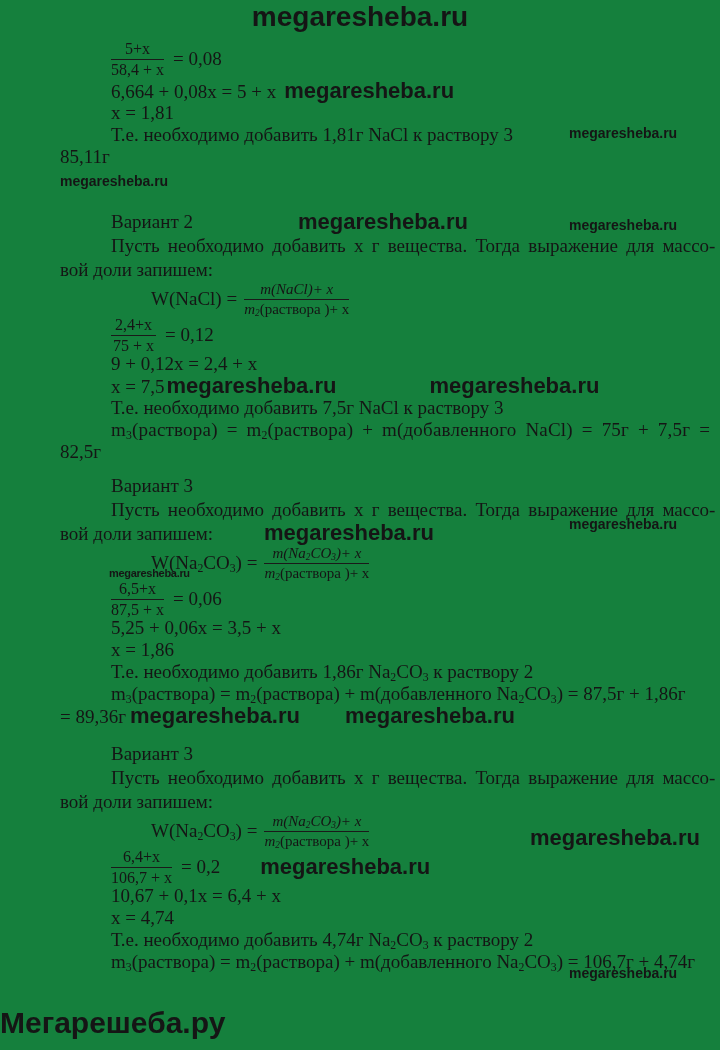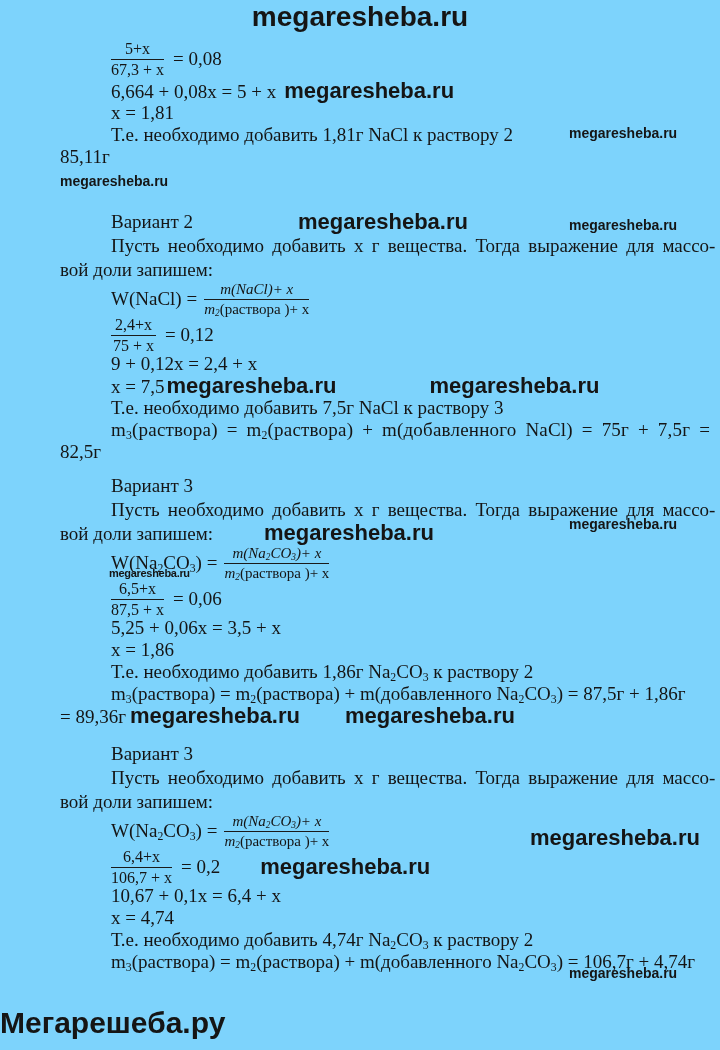--- a/index.html
+++ b/index.html
@@ -1,16 +1,16 @@
 <!DOCTYPE html>
 <html><head>
 <meta charset="utf-8">
 <style>
   html,body{margin:0;padding:0;background:#fff;}
-  .page{position:relative;width:720px;height:1050px;background:#7dd3fc;color:#151515;
+  .page{position:relative;width:720px;height:1050px;background:#15803d;color:#151515;
         font-family:"Liberation Serif", serif;font-size:19px;overflow:hidden;}
   .hdr{position:absolute;top:1px;left:0;width:100%;text-align:center;
        font-family:"Liberation Sans", sans-serif;font-weight:bold;font-size:28px;}
   .ftr{position:absolute;top:1006px;left:0;width:100%;text-align:left;
        font-family:"Liberation Sans", sans-serif;font-weight:bold;font-size:30px;}
   .block{position:absolute;left:60px;width:664px;}
   .line{position:relative;height:22px;line-height:22px;white-space:nowrap;}
   .h24{height:24px;line-height:24px;}
   .h23{height:23px;line-height:23px;}
   .ind{padding-left:51px;}
@@ -18,48 +18,48 @@
   .sp3{word-spacing:3.5px;}
   .sp4{word-spacing:4px;letter-spacing:0.2px;}
   .fracline{position:relative;display:flex;align-items:center;height:36px;padding-left:51px;}
   .frac{display:inline-block;text-align:center;font-size:16px;line-height:16px;}
   .frac .num{display:block;border-bottom:1.5px solid #1a1a1a;padding:0 4px 2px;}
   .frac .den{display:block;padding-top:2px;}
   .math{font-style:italic;font-size:15px;line-height:15px;}
   .math .den{font-style:normal;}
   .math .den .it{font-style:italic;}
   .rhs{margin-left:9px;}
-  .flhs{margin-right:7px;}
+  .flhs{margin-right:7px;margin-left:40px;}
   .wm-b{font-family:"Liberation Sans", sans-serif;font-weight:bold;font-size:22px;line-height:22px;}
   .wm-s{font-family:"Liberation Sans", sans-serif;font-weight:bold;font-size:14px;line-height:15px;}
   .wm-t{font-family:"Liberation Sans", sans-serif;font-weight:bold;font-size:11px;line-height:11px;letter-spacing:-0.3px;}
   .abs{position:absolute;}
   sub{font-size:0.62em;vertical-align:-0.22em;line-height:0;}
 </style>
 </head>
 <body>
 
 <div class="page">
 
   <div class="hdr">megaresheba.ru</div>
 
   <div class="block" style="top:38px;">
     <div class="fracline" style="height:42px;">
       <span class="frac">
         <span class="num">5+x</span>
-        <span class="den">67,3 + x</span>
+        <span class="den">58,4 + x</span>
       </span>
       <span class="rhs">= 0,08</span>
     </div>
     <div class="line">
       <span class="ind">6,664 + 0,08x = 5 + x</span><span class="wm-b" style="margin-left:8px;">megaresheba.ru</span>
     </div>
     <div class="line ind">x = 1,81</div>
     <div class="line">
-      <span class="ind">Т.е. необходимо добавить 1,81г NaCl к раствору 2</span>
+      <span class="ind">Т.е. необходимо добавить 1,81г NaCl к раствору 3</span>
       <span class="wm-s abs" style="left:509px;top:2px;">megaresheba.ru</span>
     </div>
     <div class="line">85,11г</div>
     <div class="wm-s" style="margin-top:6px;">megaresheba.ru</div>
   </div>
 
   <div class="block" style="top:210px;">
     <div class="line h24">
       <span class="ind">Вариант 2</span>
       <span class="wm-b abs" style="left:238px;top:1px;">megaresheba.ru</span>

